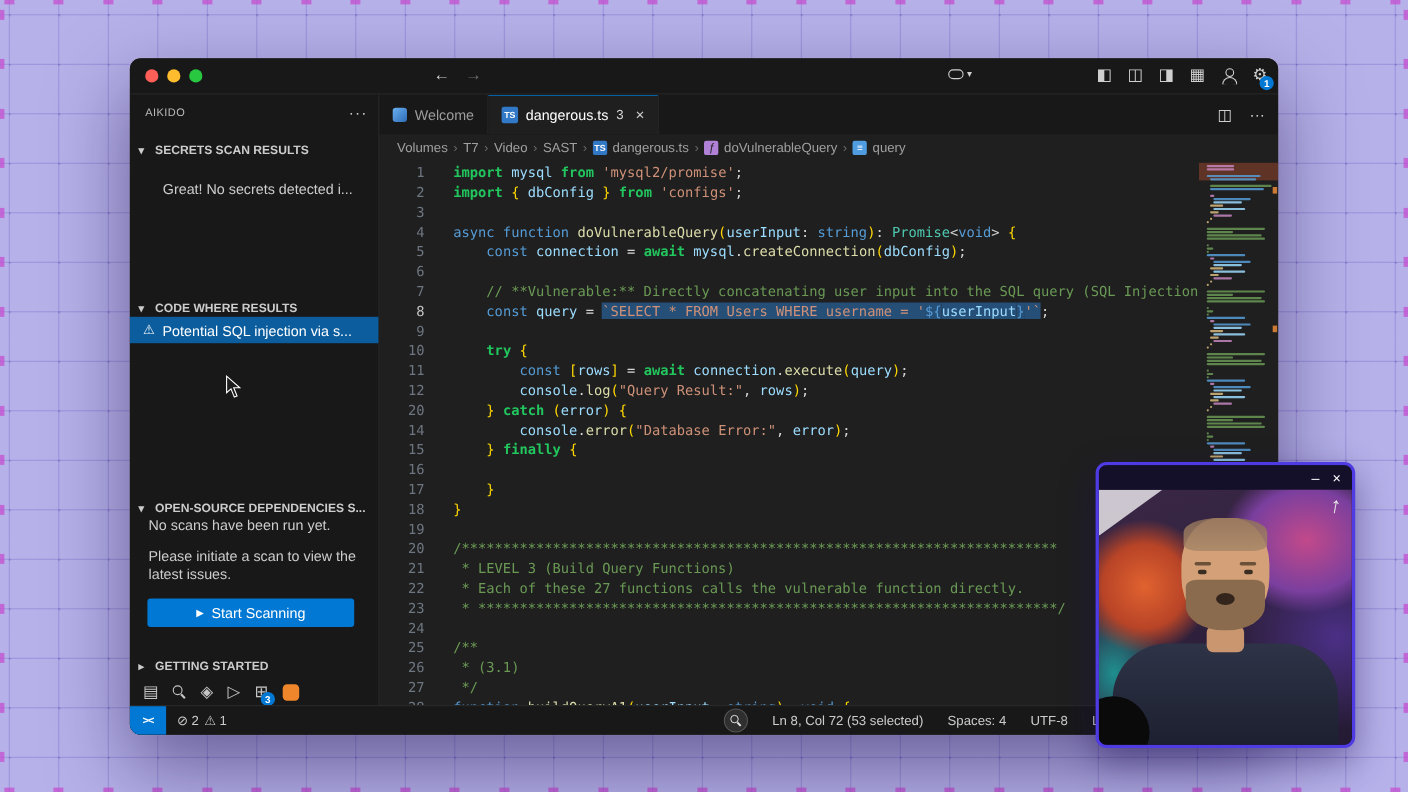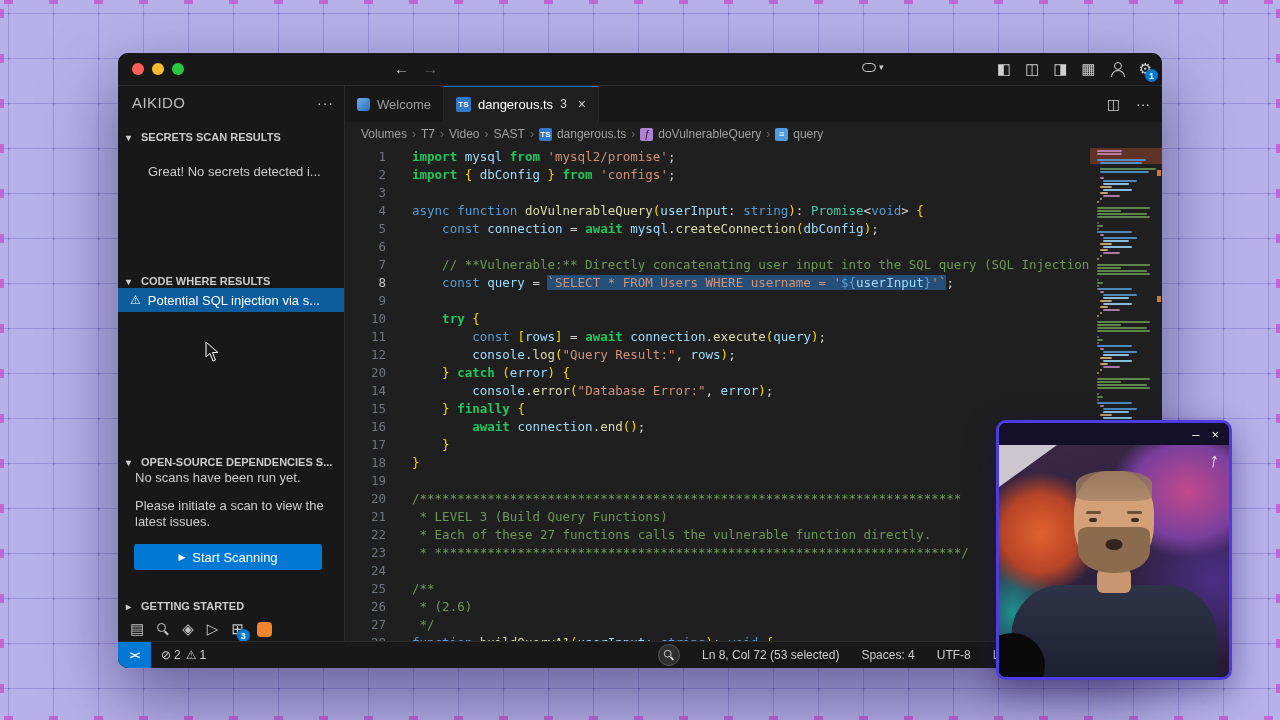--- a/index.html
+++ b/index.html
@@ -51,21 +51,21 @@
   .account::before{ content:''; position:absolute; left:4px; top:1px; width:6px; height:6px; border:1.5px solid #cfcfcf; border-radius:50%; }
   .account::after{ content:''; position:absolute; left:1px; top:9px; width:12px; height:6px; border:1.5px solid #cfcfcf; border-bottom:none; border-radius:7px 7px 0 0; }
   .gear-wrap{ position:relative; }
   .badge{ position:absolute; right:-6px; bottom:-4px; min-width:13px; height:13px; border-radius:7px; background:var(--accent,#0078d4); color:#fff; font-size:9px; display:flex; align-items:center; justify-content:center; padding:0 3px; font-weight:bold; }
 
   .main{ flex:1; display:flex; min-height:0; }
 
   
   .sidebar{ position:relative; width:227px; flex:none; background:#181818; border-right:1px solid #2a2a2a; color:#cccccc; }
   .sb-title{ position:absolute; top:8px; left:14px; right:10px; display:flex; justify-content:space-between; align-items:center; }
-  .sb-title .t{ font-size:15px; letter-spacing:.4px; color:#bbbbbb; }
+  .sb-title .t{ font-size:10px; letter-spacing:.4px; color:#bbbbbb; }
   .sb-title .dots{ color:#cccccc; font-size:14px; letter-spacing:1px; cursor:default; }
   .sb-sec{ position:absolute; left:0; right:0; height:22px; display:flex; align-items:center; gap:5px; padding-left:8px; font-size:11px; font-weight:bold; color:#cccccc; }
   .sb-sec .chev{ font-size:10px; color:#cccccc; width:10px; }
   .sb-text{ position:absolute; left:30px; right:8px; font-size:13px; color:#cccccc; }
   .sb-row-selected{ position:absolute; left:0; right:0; height:24px; background:var(--list-selection,#0b5d9e); color:#ffffff; display:flex; align-items:center; gap:7px; padding-left:12px; font-size:13px; }
   .sb-row-selected .w{ font-size:12px; }
   .scan-btn{ position:absolute; left:16px; width:188px; height:26px; background:var(--accent,#0078d4); border:none; border-radius:3px; color:#ffffff; font-size:13px; display:flex; align-items:center; justify-content:center; gap:7px; font-family:inherit; }
   .scan-btn .play{ font-size:9px; }
   .sb-icons{ position:absolute; left:12px; display:flex; gap:13px; align-items:center; color:#c5c5c5; font-size:15px; }
   .sb-icons .iwrap{ position:relative; }
@@ -278,31 +278,31 @@
               <div class="code-line"><span class="ln">6</span><span class="lc"></span></div>
               <div class="code-line"><span class="ln">7</span><span class="lc"><span class="tk-pln">    </span><span class="tk-cmt">// **Vulnerable:** Directly concatenating user input into the SQL query (SQL Injection)</span></span></div>
               <div class="code-line current"><span class="ln">8</span><span class="lc"><span class="tk-pln">    </span><span class="tk-kw">const </span><span class="tk-var">query </span><span class="tk-pln">= </span><span class="tk-str sel">`SELECT * FROM Users WHERE username = '</span><span class="tk-tex sel">${</span><span class="tk-var sel">userInput</span><span class="tk-tex sel">}</span><span class="tk-str sel">'`</span><span class="tk-pln">;</span></span></div>
               <div class="code-line"><span class="ln">9</span><span class="lc"></span></div>
               <div class="code-line"><span class="ln">10</span><span class="lc"><span class="tk-pln">    </span><span class="tk-ctrl">try </span><span class="tk-brk">{</span></span></div>
               <div class="code-line"><span class="ln">11</span><span class="lc"><span class="tk-pln">        </span><span class="tk-kw">const </span><span class="tk-brk">[</span><span class="tk-var">rows</span><span class="tk-brk">] </span><span class="tk-pln">= </span><span class="tk-ctrl">await </span><span class="tk-var">connection</span><span class="tk-pln">.</span><span class="tk-fn">execute</span><span class="tk-brk">(</span><span class="tk-var">query</span><span class="tk-brk">)</span><span class="tk-pln">;</span></span></div>
               <div class="code-line"><span class="ln">12</span><span class="lc"><span class="tk-pln">        </span><span class="tk-var">console</span><span class="tk-pln">.</span><span class="tk-fn">log</span><span class="tk-brk">(</span><span class="tk-str">"Query Result:"</span><span class="tk-pln">, </span><span class="tk-var">rows</span><span class="tk-brk">)</span><span class="tk-pln">;</span></span></div>
               <div class="code-line"><span class="ln">20</span><span class="lc"><span class="tk-pln">    </span><span class="tk-brk">} </span><span class="tk-ctrl">catch </span><span class="tk-brk">(</span><span class="tk-var">error</span><span class="tk-brk">) </span><span class="tk-brk">{</span></span></div>
               <div class="code-line"><span class="ln">14</span><span class="lc"><span class="tk-pln">        </span><span class="tk-var">console</span><span class="tk-pln">.</span><span class="tk-fn">error</span><span class="tk-brk">(</span><span class="tk-str">"Database Error:"</span><span class="tk-pln">, </span><span class="tk-var">error</span><span class="tk-brk">)</span><span class="tk-pln">;</span></span></div>
               <div class="code-line"><span class="ln">15</span><span class="lc"><span class="tk-pln">    </span><span class="tk-brk">} </span><span class="tk-ctrl">finally </span><span class="tk-brk">{</span></span></div>
-              <div class="code-line"><span class="ln">16</span><span class="lc"><span class="tk-pln">        </span><span class="tk-ctrl">await </span><span class="tk-var">connection</span><span class="tk-pln">.</span><span class="tk-fn">end</span><span class="tk-brk">()</span><span class="tk-pln">;</span></span></div>
+              <div class="code-line"><span class="ln">16</span></div>
               <div class="code-line"><span class="ln">17</span><span class="lc"><span class="tk-pln">    </span><span class="tk-brk">}</span></span></div>
               <div class="code-line"><span class="ln">18</span><span class="lc"><span class="tk-brk">}</span></span></div>
               <div class="code-line"><span class="ln">19</span><span class="lc"></span></div>
               <div class="code-line"><span class="ln">20</span><span class="lc"><span class="tk-cmt">/************************************************************************</span></span></div>
               <div class="code-line"><span class="ln">21</span><span class="lc"><span class="tk-cmt"> * LEVEL 3 (Build Query Functions)</span></span></div>
               <div class="code-line"><span class="ln">22</span><span class="lc"><span class="tk-cmt"> * Each of these 27 functions calls the vulnerable function directly.</span></span></div>
               <div class="code-line"><span class="ln">23</span><span class="lc"><span class="tk-cmt"> * **********************************************************************/</span></span></div>
               <div class="code-line"><span class="ln">24</span><span class="lc"></span></div>
               <div class="code-line"><span class="ln">25</span><span class="lc"><span class="tk-cmt">/**</span></span></div>
-              <div class="code-line"><span class="ln">26</span><span class="lc"><span class="tk-cmt"> * (2.6)</span></span></div>
+              <div class="code-line"><span class="ln">26</span><span class="lc"><span class="tk-cmt"> * (3.1)</span></span></div>
               <div class="code-line"><span class="ln">27</span><span class="lc"><span class="tk-cmt"> */</span></span></div>
               <div class="code-line"><span class="ln">28</span><span class="lc"><span class="tk-kw">function </span><span class="tk-fn">buildQueryA1</span><span class="tk-brk">(</span><span class="tk-var">userInput</span><span class="tk-pln">: </span><span class="tk-kw">string</span><span class="tk-brk">)</span><span class="tk-pln">: </span><span class="tk-kw">void </span><span class="tk-brk">{</span></span></div>
             </div>
           <div class="minimap" id="minimap">
             <div class="mm-band"></div>
             <div class="mm-mark" style="top:24px"></div>
             <div class="mm-mark" style="top:150px"></div>
           <div class="mm-line" style="margin-left: 0px; width: 25.2px; background: rgb(197, 134, 192);"></div>
               <div class="mm-line" style="margin-left: 0px; width: 25.2px; background: rgb(197, 134, 192);"></div>
               <div class="mm-line" style="background: transparent;"></div>

